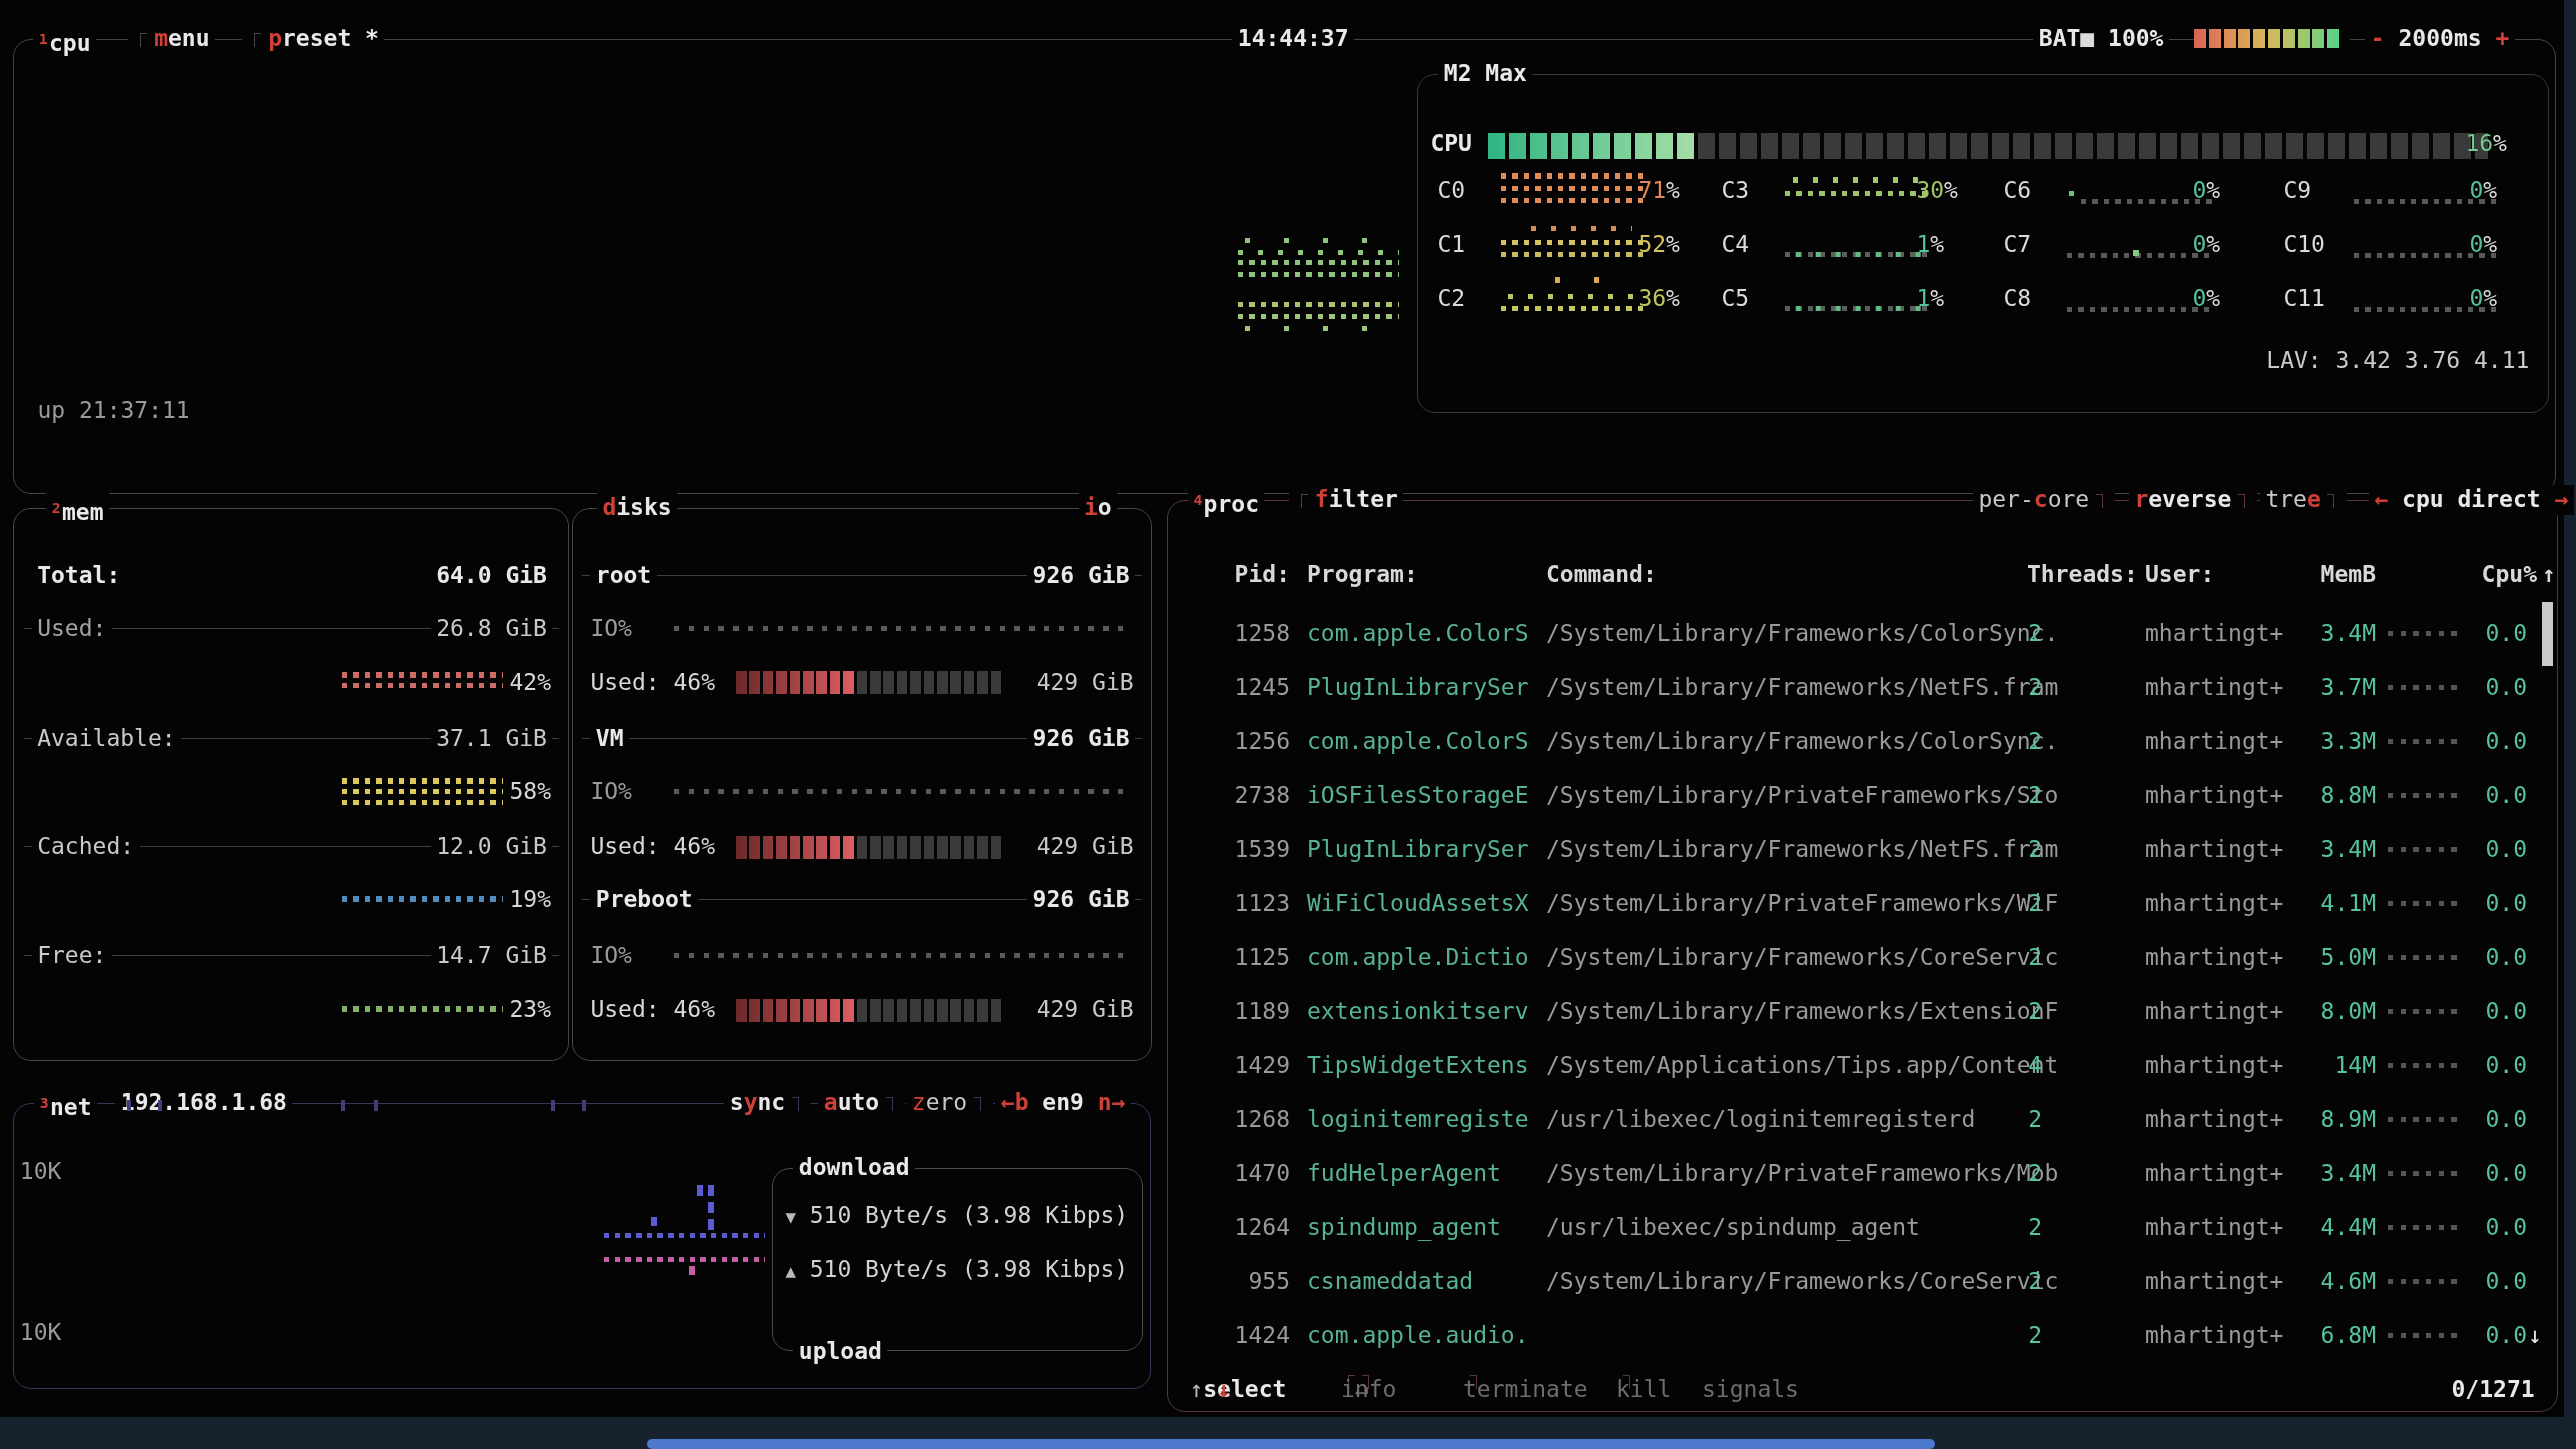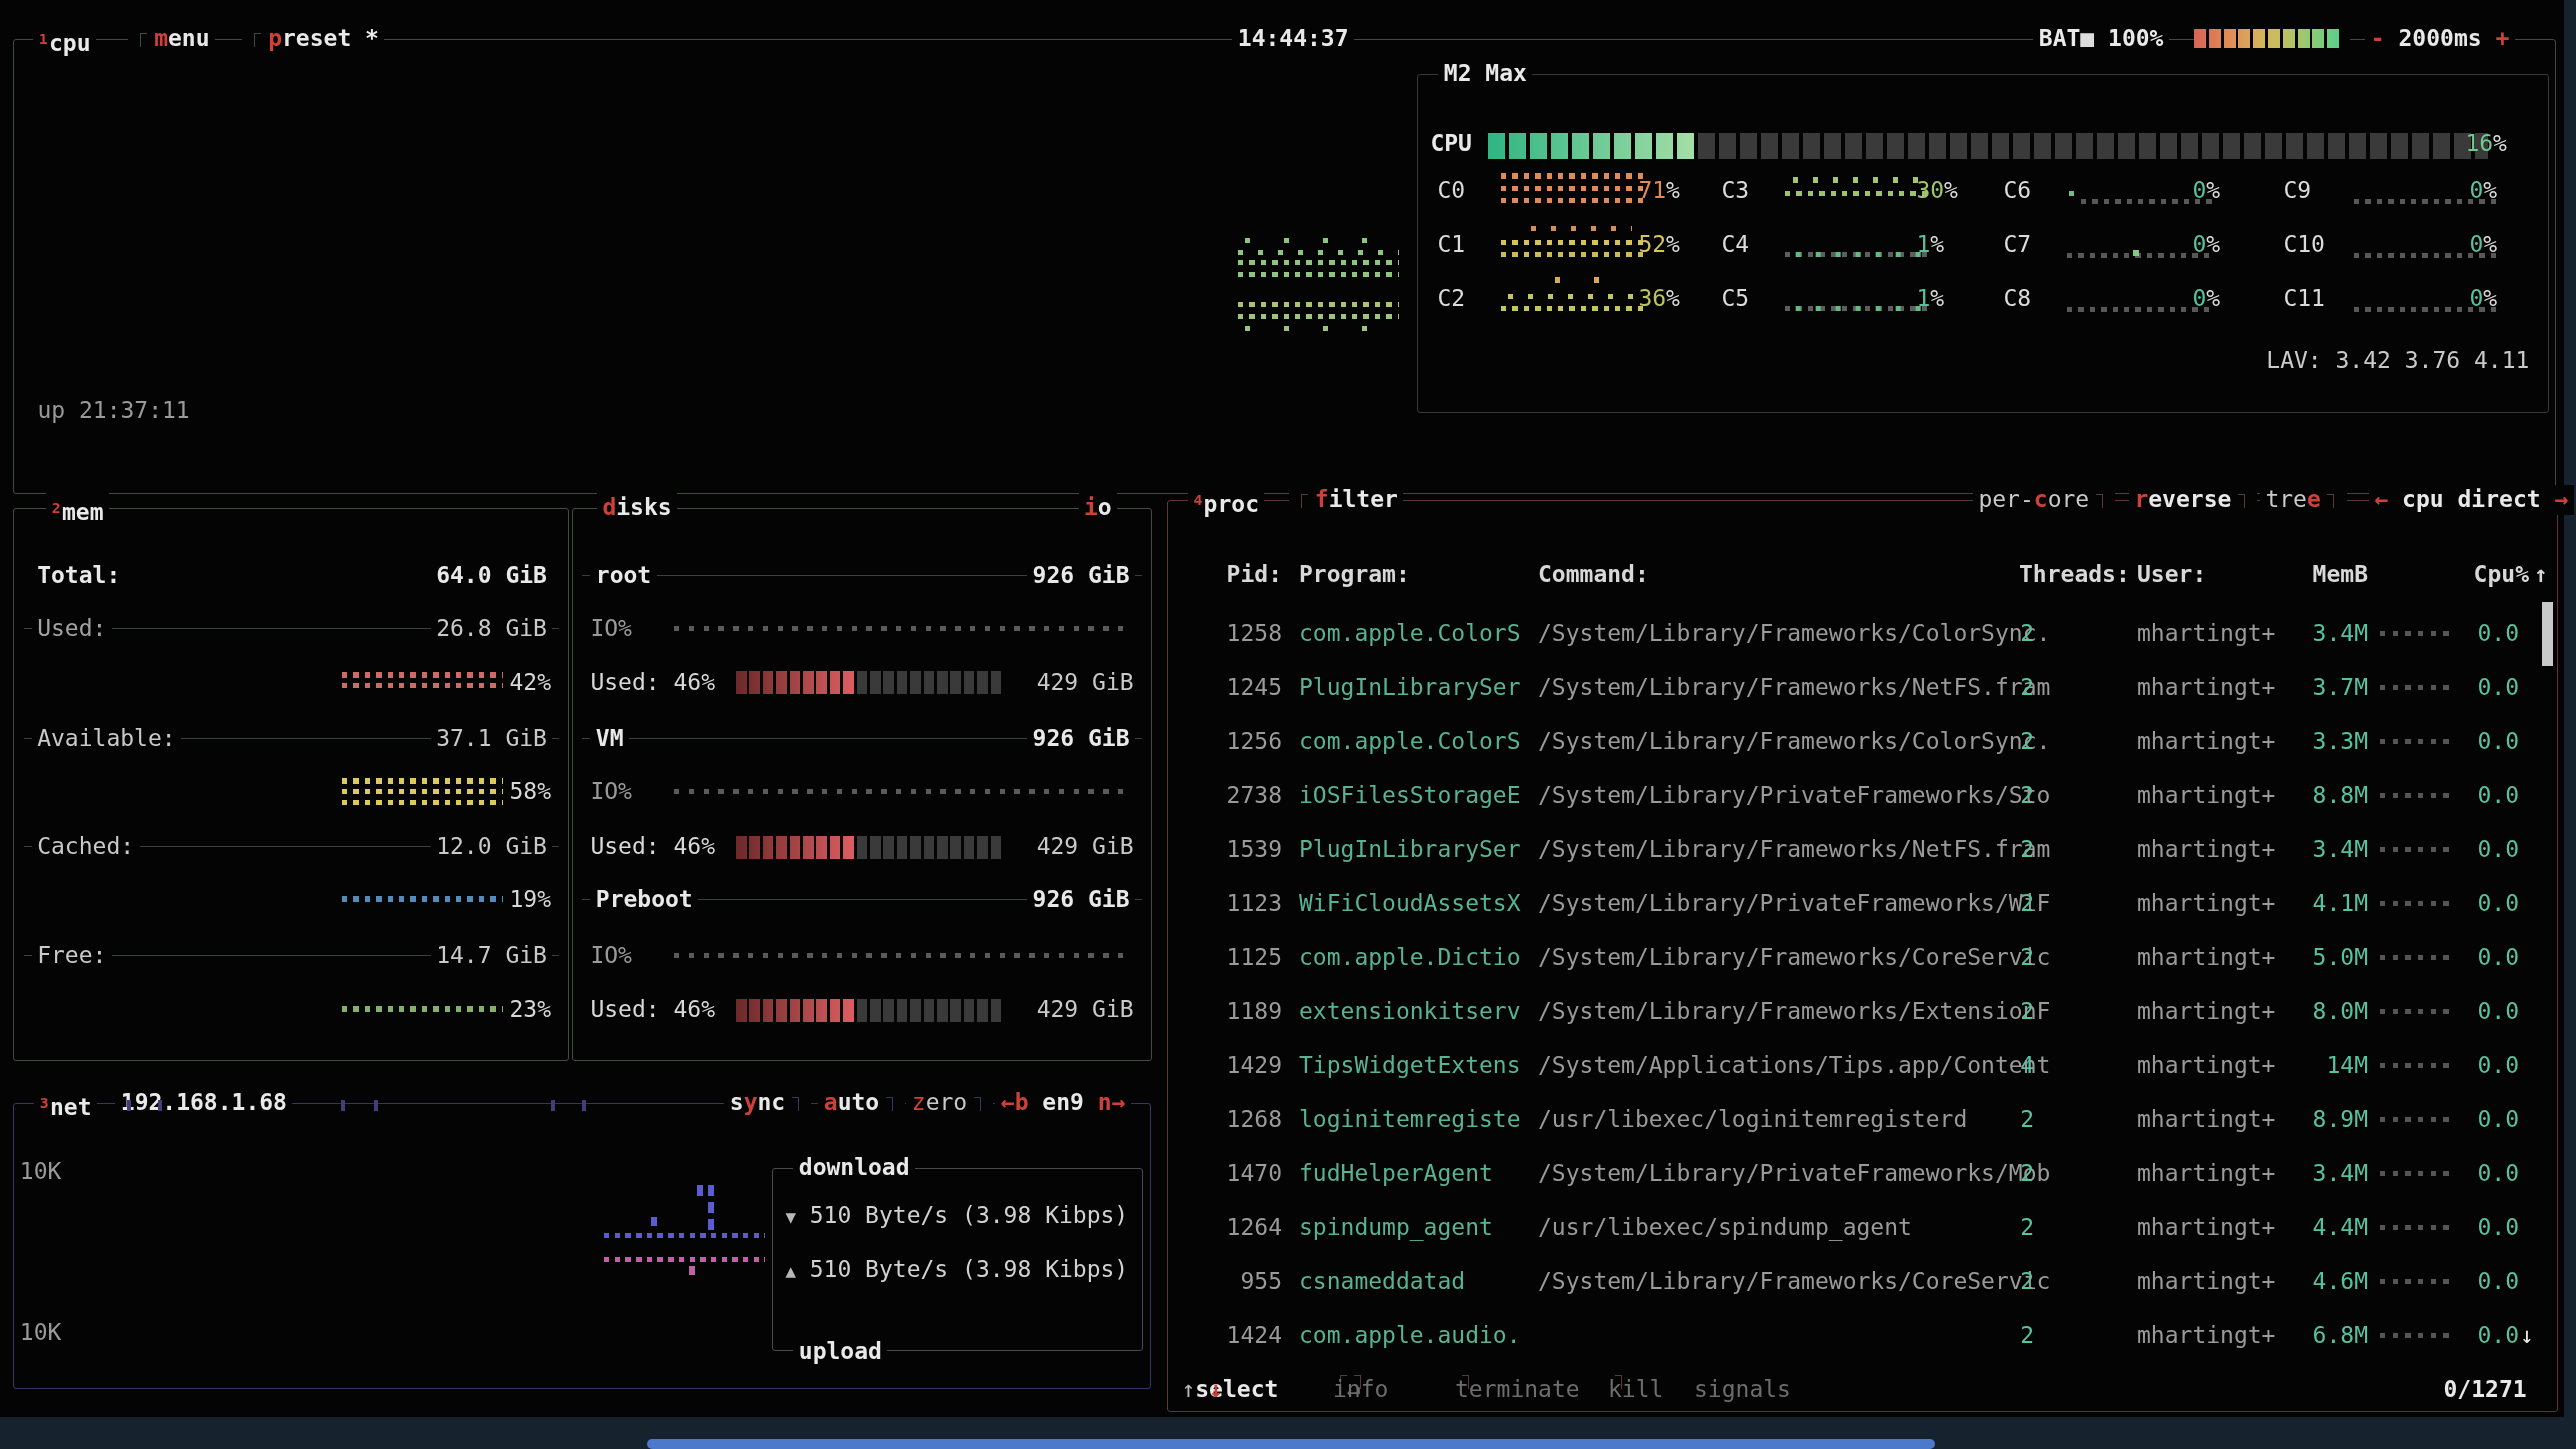--- a/index.html
+++ b/index.html
@@ -1,19 +1,19 @@
 <!DOCTYPE html>
 <html style="font-size:10.7px"><head>
 <meta charset="utf-8">
 <style>
   html,body{margin:0;padding:0}
   body{width:2576px;height:1449px;background:#17222f;position:relative;overflow:hidden;
        font-family:"DejaVu Sans Mono",monospace;color:#dcdcdc;font-size:23px}
   .term{position:absolute;left:0;top:0;width:2564px;height:1417px;background:#040404}
-  .box{position:absolute;border:1.3px solid #434b43;border-radius:3px}
+  .box{position:absolute;border:1.3px solid #434b43;border-radius:18px}
   .ontop{position:absolute;top:-16px;background:#040404;padding:0 5.4px;white-space:nowrap;line-height:29.5px}
   .onbot{position:absolute;bottom:-16px;background:#040404;padding:0 5.4px;white-space:nowrap;line-height:29.5px}
   .bold{font-weight:bold;color:#e9e9e9}
   .dim{color:#9a9a9a}
   .dim2{color:#6d6d6d}
   .red{color:#cf4038;font-weight:bold}
   .hotnum{color:#cf4038;font-weight:bold;font-size:14.8px;vertical-align:6.7px;padding-right:1.3px}
   .teal{color:#57c2a0}
   .orange{color:#de8b57}
   .yellow{color:#d6c35f}
@@ -37,21 +37,21 @@
   .meter{position:absolute}
   .meter .track{position:absolute;inset:0;background:repeating-linear-gradient(90deg,#3a3a3a 0 var(--b),transparent var(--b) var(--p))}
   .meter .fill{position:absolute;top:0;bottom:0;left:0;
      -webkit-mask-image:repeating-linear-gradient(90deg,#000 0 var(--b),transparent var(--b) var(--p));
      mask-image:repeating-linear-gradient(90deg,#000 0 var(--b),transparent var(--b) var(--p))}
   .tick{display:inline-block;width:6px;height:13.4px;margin:0 6.7px;vertical-align:-1.3px;
         border-left:1.3px solid var(--bc);border-top:1.3px solid var(--bc)}
   .tick.r2{border-left:none;border-right:1.3px solid var(--bc)}
   .grp{position:absolute}
   
-  .prow{position:absolute;left:0;width:100%;height:29.5px;line-height:29.5px}
+  .prow{position:absolute;left:8px;width:100%;height:29.5px;line-height:29.5px}
   .prow span{position:absolute;white-space:nowrap}
   .c-pid{left:40px;width:74px;text-align:right;color:#9a9a9a}
   .c-prog{left:131px;color:#57b394}
   .c-cmd{left:370px;color:#9a9a9a}
   .c-thr{left:792px;width:74px;text-align:right;color:#57c2a0}
   .c-user{left:969px;color:#9a9a9a}
   .c-mem{left:1047px;width:153px;text-align:right;color:#57c2a0}
   .c-dots{left:1212px;width:75px;top:12px;height:5.4px;
           background:repeating-linear-gradient(90deg,#555 0 5.4px,transparent 5.4px 12.7px)}
   .c-cpu{left:1268px;width:83px;text-align:right;color:#57c2a0}

